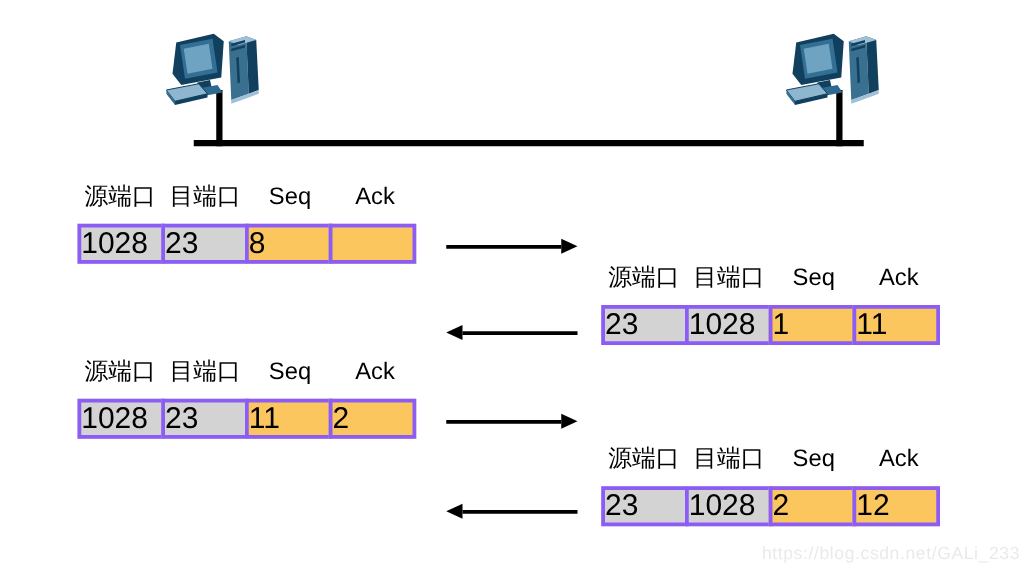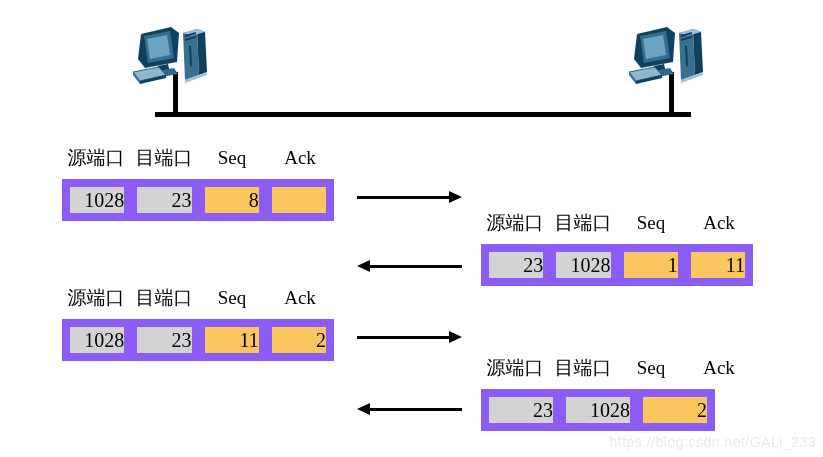--- a/index.html
+++ b/index.html
@@ -7,27 +7,27 @@
   .canvas {
     position:relative; width:823px; height:457px; background:#ffffff;
     overflow:hidden;
   }
   
   .drop-line { position:absolute; width:5px; height:45px; background:#000; }
   .bus-line  { position:absolute; left:155px; top:112px; width:536px; height:5px; background:#000; }
   .computer  { position:absolute; width:78px; height:66px; }
 
   
-  .packet { position:absolute; width:272px;font-family:Liberation Serif, serif; }
+  .packet { position:absolute; width:272px; }
   .phead  { display:flex; height:22px; margin-bottom:10px; }
   .ph     { display:inline-block; width:68px; text-align:center;
             font-size:19px; line-height:22px; color:#000; white-space:nowrap; }
   .prow   { display:flex; }
-  .pcell  { width:64px; height:26px; border:8px solid #8b5cf6; text-align:right;
-            line-height:26px; font-size:20px; color:#000; }
+  .pcell  { width:64px; height:26px; border:3px solid #8b5cf6; text-align:left;
+            line-height:26px; font-size:24px; color:#000; }
   .pcell + .pcell { margin-left:-3px; }
   .pcell.gray   { background:#d3d3d3; }
   .pcell.orange { background:#fcc65f; }
 
   
   .arrow { position:absolute; height:3px; background:#000; width:92px; }
   .arrow::after { content:""; position:absolute; top:-5px;
                   border-top:6px solid transparent; border-bottom:6px solid transparent; }
   .arrow.right::after { right:-13px; border-left:13px solid #000; }
   .arrow.left::after  { left:-13px;  border-right:13px solid #000; }
@@ -132,19 +132,20 @@
     <div class="phead">
       <span class="ph">源端口</span>
       <span class="ph">目端口</span>
       <span class="ph">Seq</span>
       <span class="ph">Ack</span>
     </div>
     <div class="prow">
       <div class="pcell gray">23</div>
       <div class="pcell gray">1028</div>
       <div class="pcell orange">2</div>
+      <div class="pcell orange">12</div>
     </div>
   </div>
   <div class="arrow left" style="left:370px; top:408px;"></div>
 
   <div class="watermark">https://blog.csdn.net/GALi_233</div>
 
 </div>
 
 </body></html>

